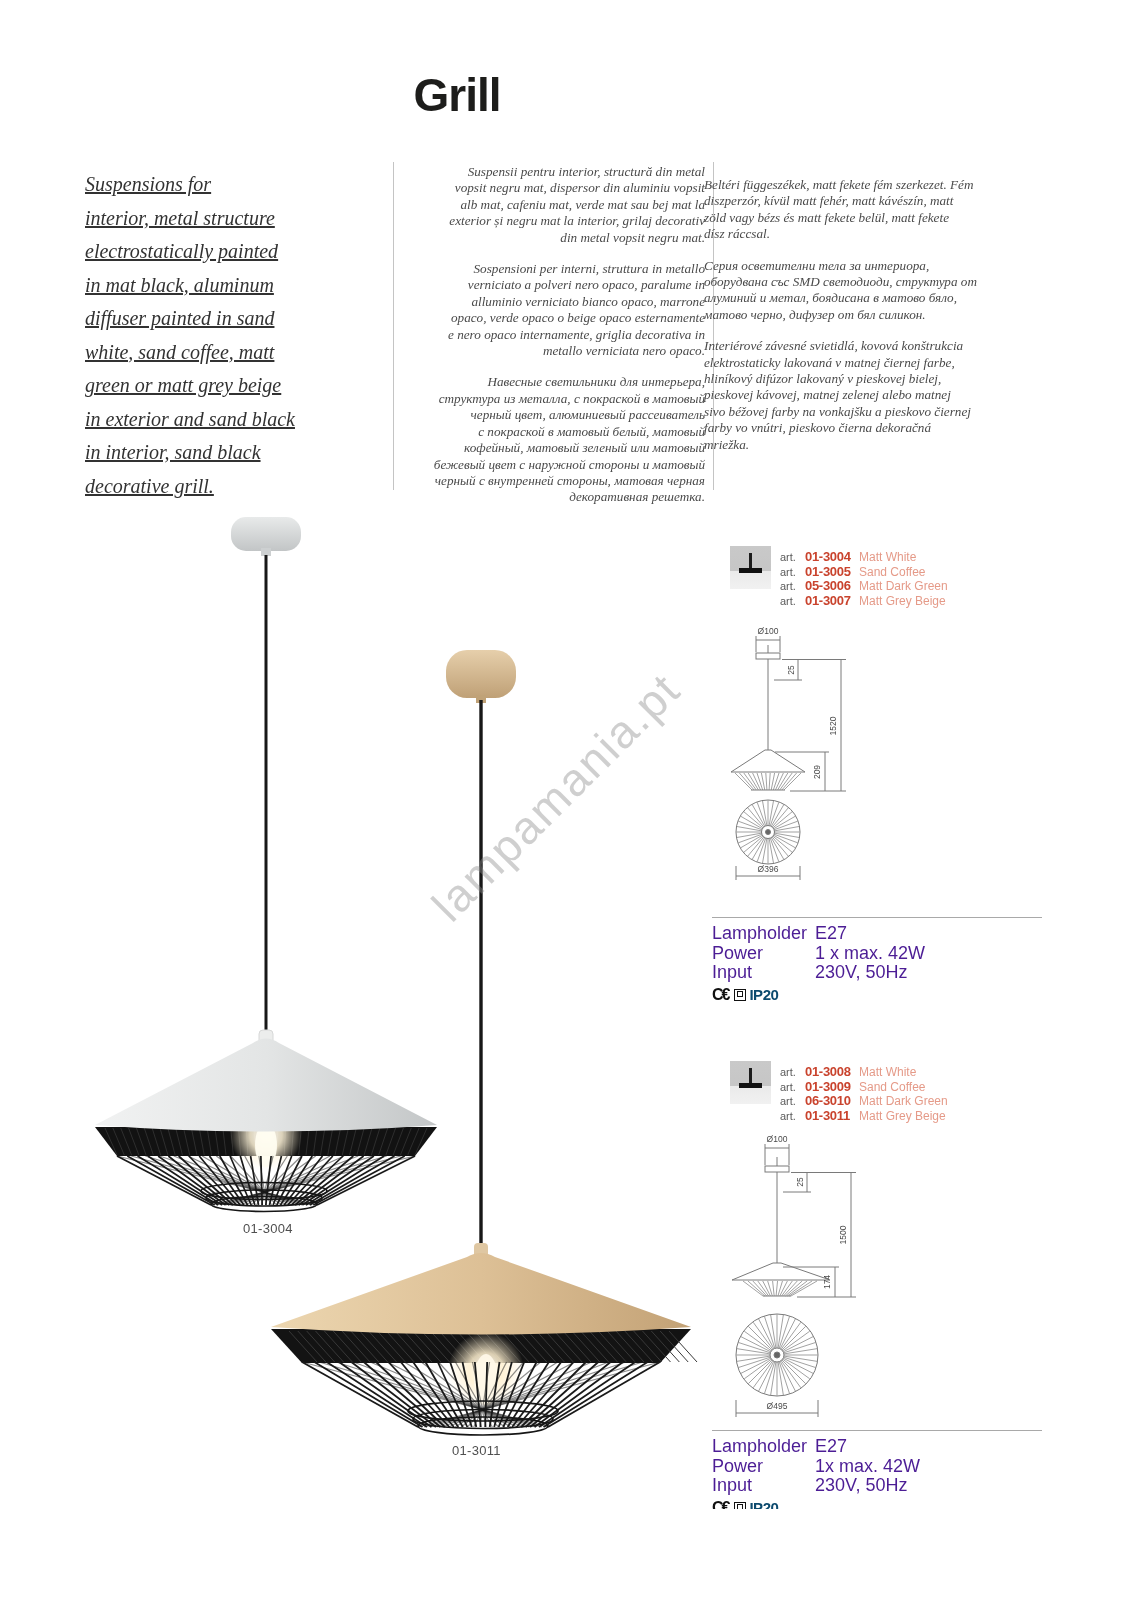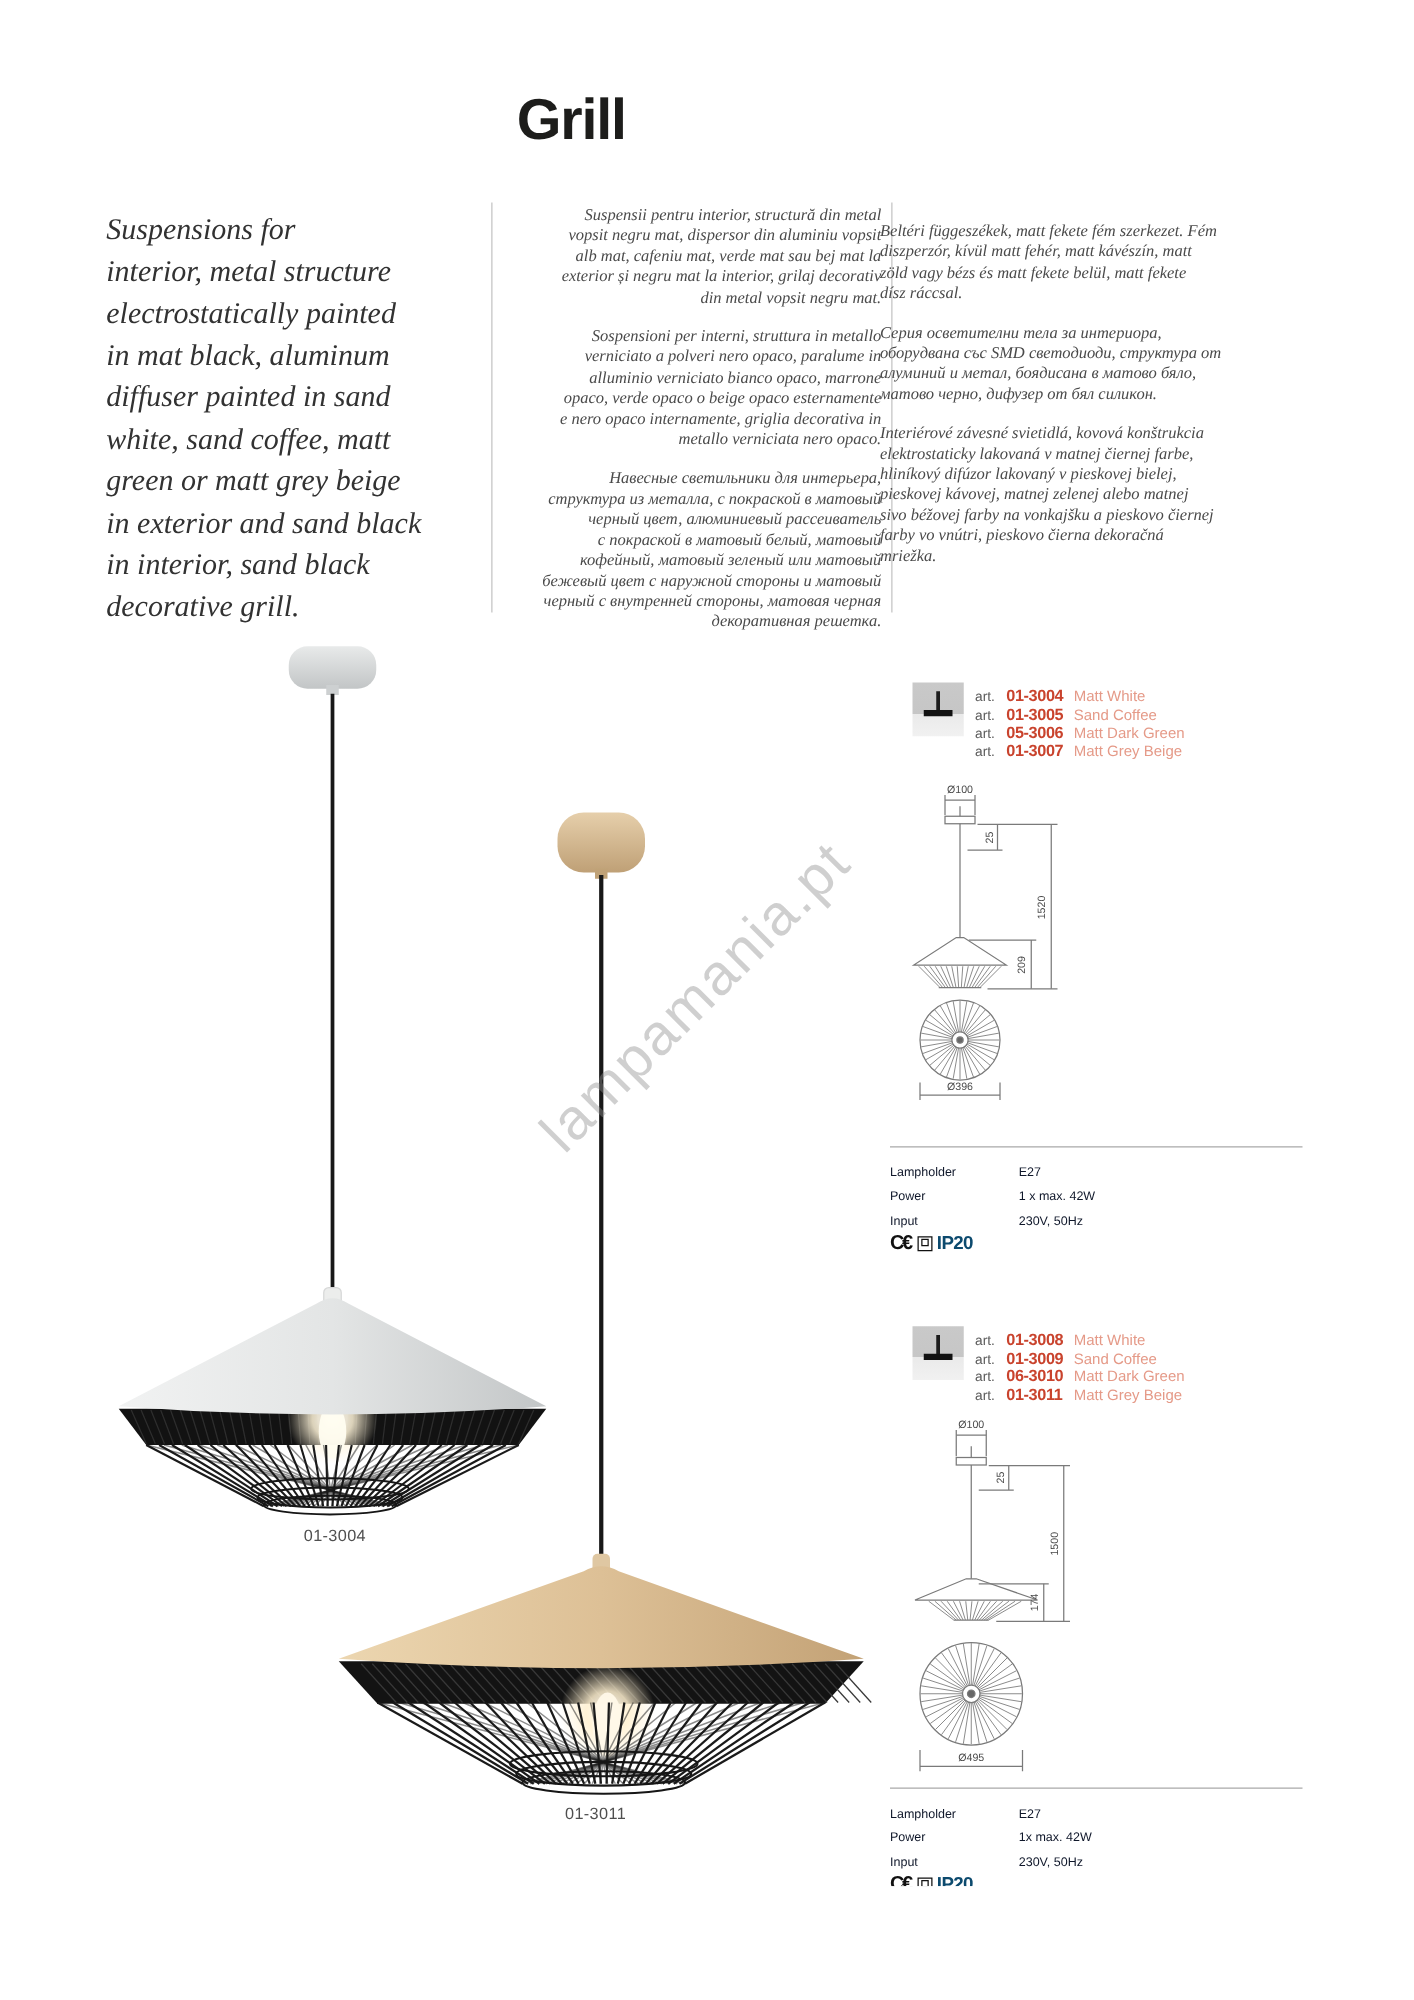--- a/index.html
+++ b/index.html
@@ -4,22 +4,22 @@
 <style>
   html,body{margin:0;padding:0;background:#fff;}
   .page{position:relative;width:1131px;height:1509px;background:#ffffff;overflow:hidden;
         font-family:"Liberation Sans",sans-serif;}
 
   .title{position:absolute;left:457px;top:68px;transform:translateX(-50%);
          font-family:"Liberation Sans",sans-serif;font-weight:bold;font-size:46px;
          letter-spacing:-1px;color:#1d1d1b;margin:0;}
 
   .desc-en{position:absolute;left:85px;top:168px;width:300px;
-           font-family:"Liberation Serif",serif;font-style:italic;font-size:24px;
-           line-height:33.5px;color:#323232;white-space:pre-line;}
+           font-family:"Liberation Serif",serif;font-style:italic;font-size:20px;
+           line-height:33.5px;color:#323232;white-space:pre-line;text-decoration:underline;}
   .vline{position:absolute;width:1px;background:#c4c4c4;top:162px;height:328px;}
   .vline-1{left:393px;} .vline-2{left:713px;}
   .col{position:absolute;top:164px;font-family:"Liberation Serif",serif;font-style:italic;
        font-size:13.2px;line-height:16.4px;color:#4a4a4a;}
   .col p{margin:0 0 15px 0;white-space:pre-line;}
   .col-mid{left:405px;width:300px;text-align:right;}
   .col-right{left:704px;width:315px;margin-top:13px;}
 
   .watermark{position:absolute;left:356px;top:770px;width:400px;text-align:center;
              font-size:46px;color:#8f8f8f;opacity:.42;letter-spacing:2px;
@@ -37,21 +37,21 @@
   .t-bar{position:absolute;left:9px;top:22px;width:23px;height:5px;background:#111;}
   .artrows{position:absolute;left:68px;top:8px;}
   .artrow{display:flex;align-items:baseline;height:14.6px;}
   .artprefix{width:25px;font-size:11px;color:#5a5a5a;}
   .artcode{width:54px;font-size:13px;font-weight:bold;color:#c9432d;letter-spacing:-.3px;}
   .artfinish{font-size:12px;color:#e59a88;white-space:nowrap;}
 
   .drawing{position:absolute;z-index:2;}
 
   .spec{position:absolute;left:712px;width:330px;border-top:1px solid #a9a9a9;padding-top:6px;}
-  .spec-row{display:flex;height:19.5px;font-size:10px;color:#0f172a;align-items:flex-end;}
+  .spec-row{display:flex;height:19.5px;font-size:18px;color:#4c1d95;align-items:center;}
   .spec-label{width:103px;}
   .certs{display:flex;align-items:center;height:20px;margin-top:2px;}
   .ce{font-weight:bold;font-size:16px;letter-spacing:-2px;color:#111;margin-right:6px;}
   .sq-outer{display:inline-block;width:10px;height:10px;border:1.6px solid #111;
             position:relative;margin-right:3px;}
   .sq-inner{position:absolute;left:1.6px;top:1.6px;width:4px;height:4px;border:1.6px solid #111;}
   .ip{font-weight:bold;font-size:15px;letter-spacing:-.5px;color:#0c4a6e;}
 
   .footer-brand{position:absolute;left:566px;top:1527px;transform:translateX(-50%);
                 color:#c9432d;font-weight:bold;font-size:15px;margin-left:44px;}

